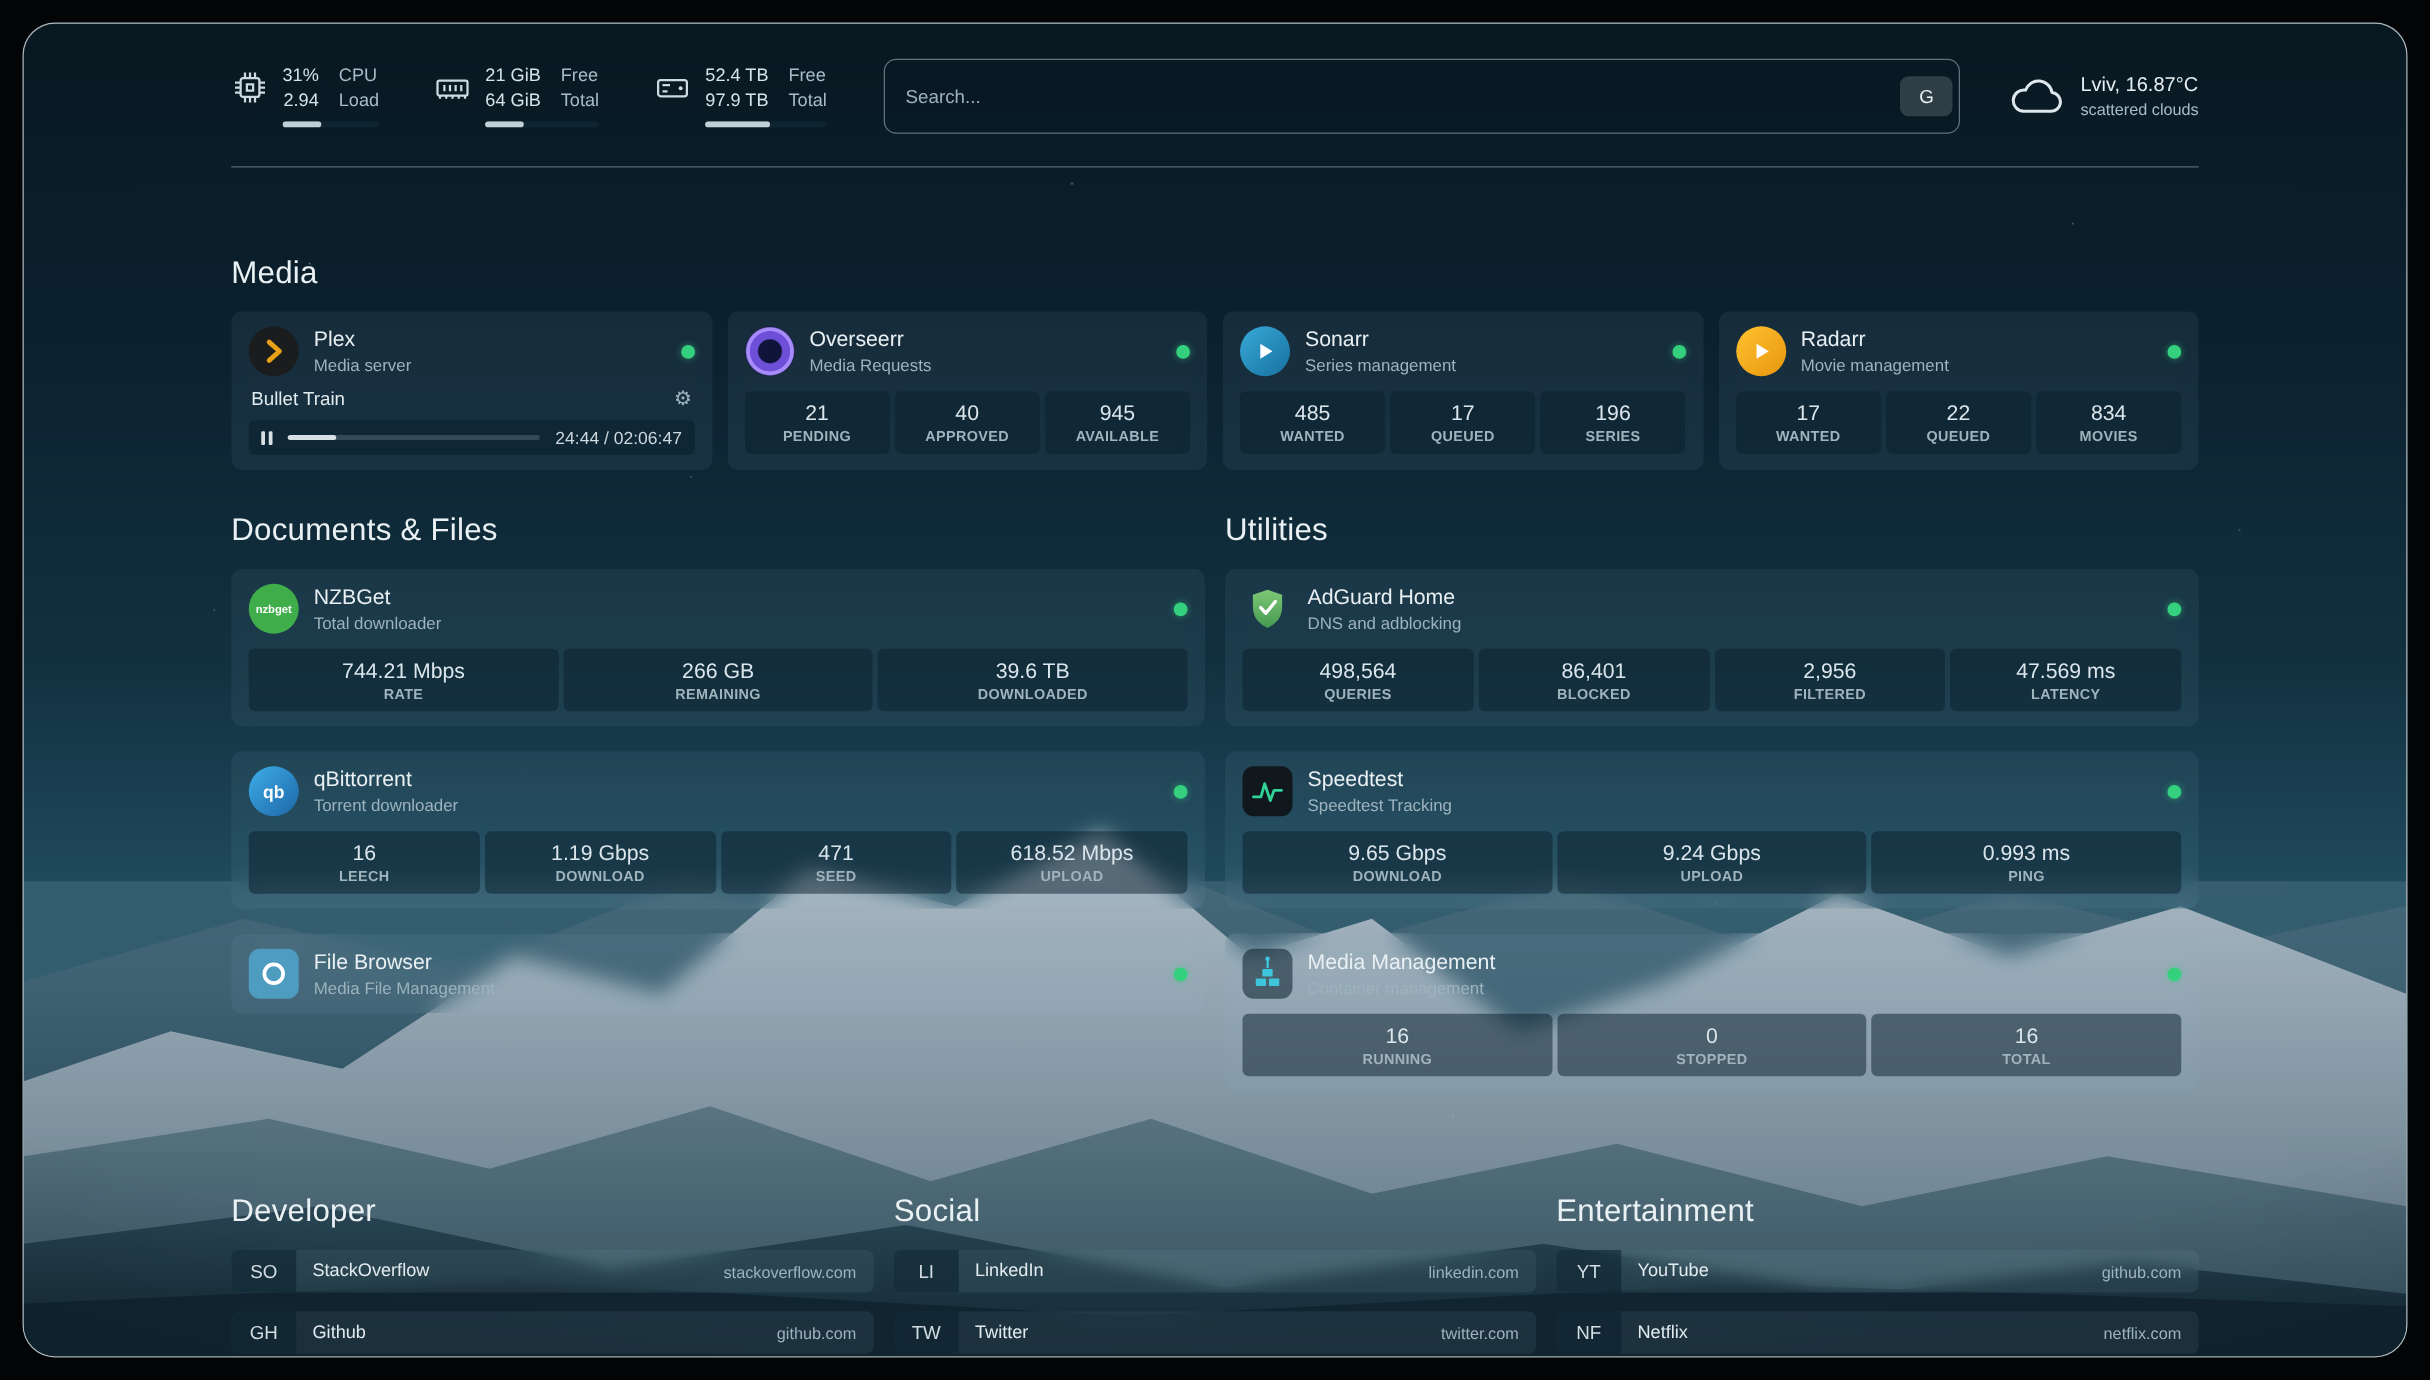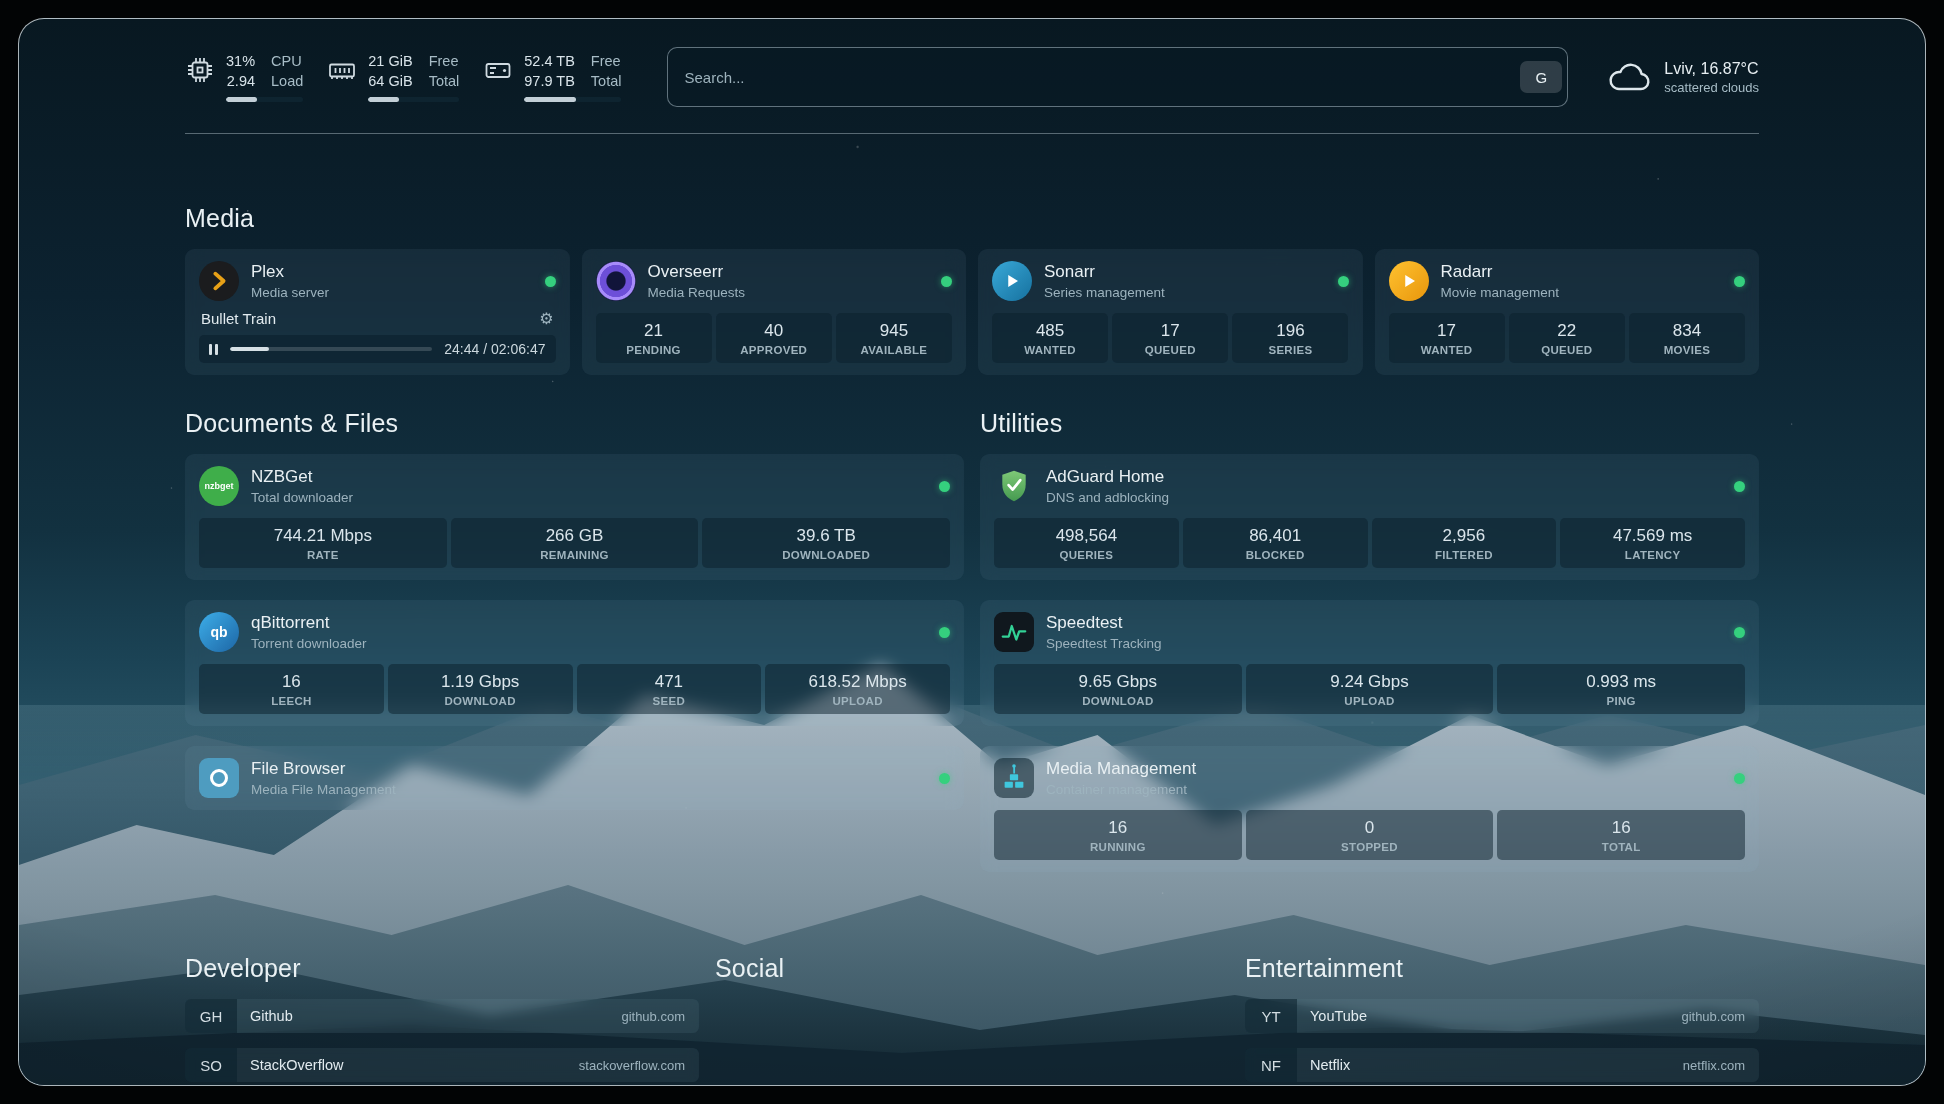--- a/index.html
+++ b/index.html
@@ -25,21 +25,21 @@
       radial-gradient(2px 2px at 35% 74%, rgba(255,255,255,.4), transparent 60%),
       radial-gradient(2px 2px at 8% 44%, rgba(255,255,255,.5), transparent 60%),
       radial-gradient(2px 2px at 60% 82%, rgba(255,255,255,.35), transparent 60%);
   }
   .vignette { position:absolute; inset:0; pointer-events:none;
     background:radial-gradient(130% 95% at 50% 42%, transparent 58%, rgba(0,0,0,.38) 100%); }
   .content { position:relative; z-index:3; padding:28px 166px 0; color:#dfe9ee; }
 
   
   .topbar { display:flex; align-items:center; }
-  .resources { display:flex; gap:24px; }
+  .resources { display:flex; gap:44px; }
   .res { display:flex; gap:11px; }
   .res-icon { color:#cfdae0; margin-top:3px; }
   .res-text { display:flex; gap:16px; font-size:14.5px; line-height:1.32; }
   .res-col.vals { text-align:right; color:#d8e3e9; display:flex; flex-direction:column; }
   .res-col.labs { color:#a7bcc6; display:flex; flex-direction:column; }
   .res-bar { margin-top:6px; height:5px; border-radius:3px; background:rgba(16,40,52,.75); overflow:hidden; }
   .res-fill { height:100%; background:#c3cfd7; border-radius:3px; }
 
   .search { flex:1; margin:0 38px 0 46px; height:60px; display:flex; align-items:center;
     background:rgba(8,26,36,.55); border:1px solid rgba(205,223,232,.45); border-radius:10px;
@@ -547,38 +547,50 @@
           </div>
         </div>
       </section>
     </div>
 
     <div class="bookmarks">
       <section>
         <h2 class="section-title">Developer</h2>
         <div class="bm-list">
           <a class="bm">
+            <span class="bm-abbr">SO</span>
+            <span class="bm-name">StackOverflow</span>
+            <span class="bm-domain">stackoverflow.com</span>
+          </a>
+          <a class="bm">
             <span class="bm-abbr">GH</span>
             <span class="bm-name">Github</span>
             <span class="bm-domain">github.com</span>
           </a>
           <a class="bm">
-            <span class="bm-abbr">SO</span>
-            <span class="bm-name">StackOverflow</span>
-            <span class="bm-domain">stackoverflow.com</span>
-          </a>
-          <a class="bm">
             <span class="bm-abbr">DT</span>
 
           </a>
         </div>
       </section>
 
       <section>
         <h2 class="section-title">Social</h2>
+        <div class="bm-list">
+          <a class="bm">
+            <span class="bm-abbr">LI</span>
+            <span class="bm-name">LinkedIn</span>
+            <span class="bm-domain">linkedin.com</span>
+          </a>
+          <a class="bm">
+            <span class="bm-abbr">TW</span>
+            <span class="bm-name">Twitter</span>
+            <span class="bm-domain">twitter.com</span>
+          </a>
+        </div>
       </section>
 
       <section>
         <h2 class="section-title">Entertainment</h2>
         <div class="bm-list">
           <a class="bm">
             <span class="bm-abbr">YT</span>
             <span class="bm-name">YouTube</span>
             <span class="bm-domain">github.com</span>
           </a>

